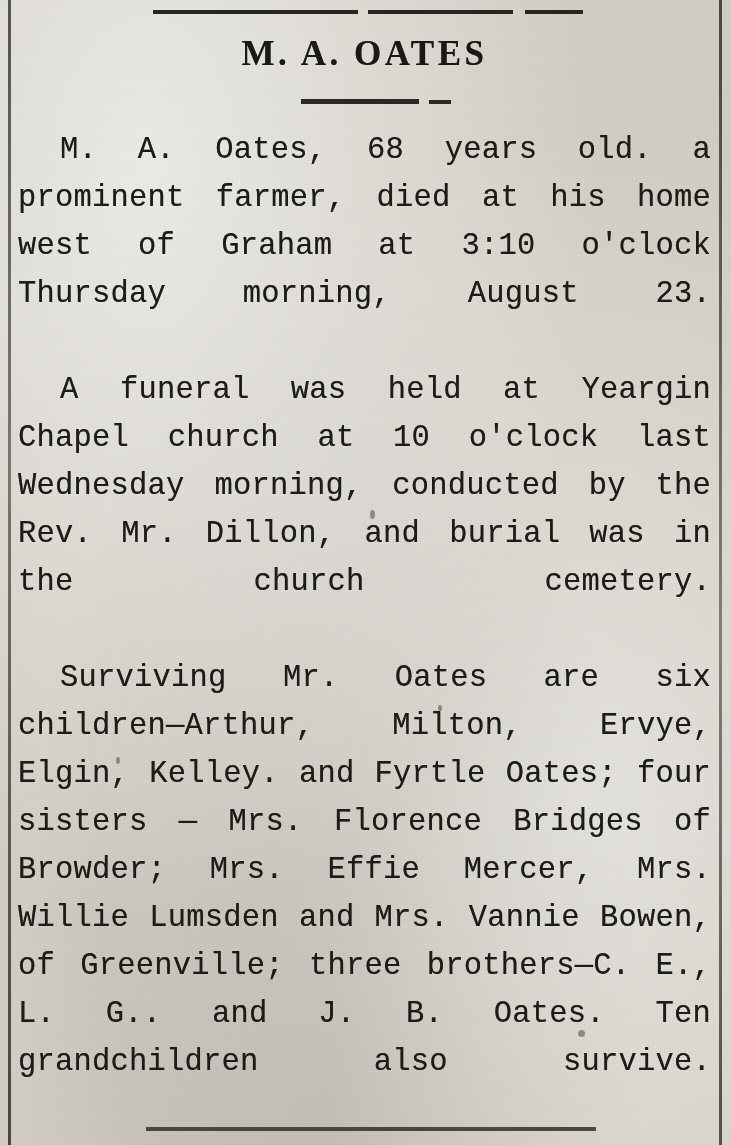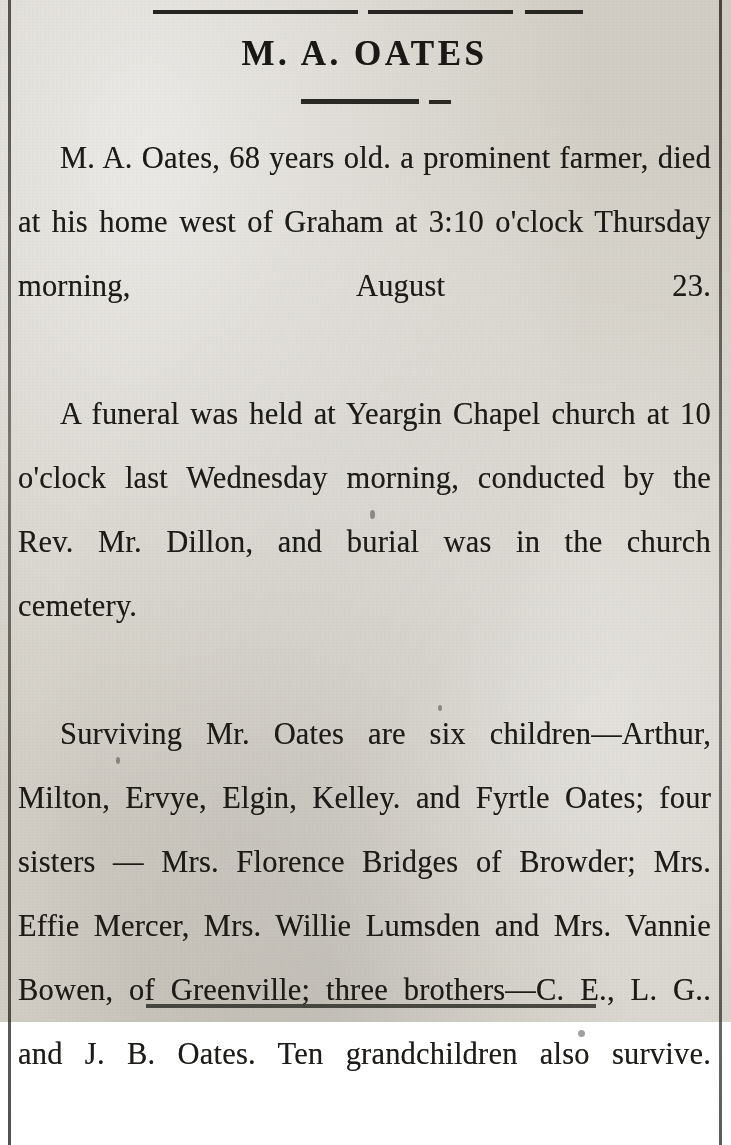--- a/index.html
+++ b/index.html
@@ -11,21 +11,21 @@
     width: 731px;
     height: 1145px;
     overflow: hidden;
     font-family: "Liberation Serif", serif;
   }
 
   
   #clipping {
     position: relative;
     width: 731px;
-    height: 1022px;
+    height: 1145px;
     background: #cfcbc3;
     background-image:
       radial-gradient(ellipse at 20% 15%, rgba(255,255,255,0.55), rgba(255,255,255,0) 55%),
       radial-gradient(ellipse at 80% 70%, rgba(255,255,255,0.40), rgba(255,255,255,0) 60%),
       radial-gradient(ellipse at 45% 95%, rgba(120,115,105,0.25), rgba(120,115,105,0) 55%);
     filter: contrast(1.02);
   }
 
   
   #grain {
@@ -116,23 +116,23 @@
 
   .article {
     position: absolute;
     top: 126px;
     left: 0;
     right: 0;
   }
 
   p.para {
     margin: 0 0 0 0;
-    font-family: Liberation Serif, serif;
+    font-family: Liberation Mono, monospace;
     font-size: 30.5px;
-    line-height: 64px;
+    line-height: 48px;
     color: #201e1a;
     text-align: justify;
     text-indent: 42px;
     word-spacing: 1px;
     letter-spacing: 0.2px;
     -webkit-font-smoothing: none;
   }
   p.para:last-child { text-align: justify; }
 
   

